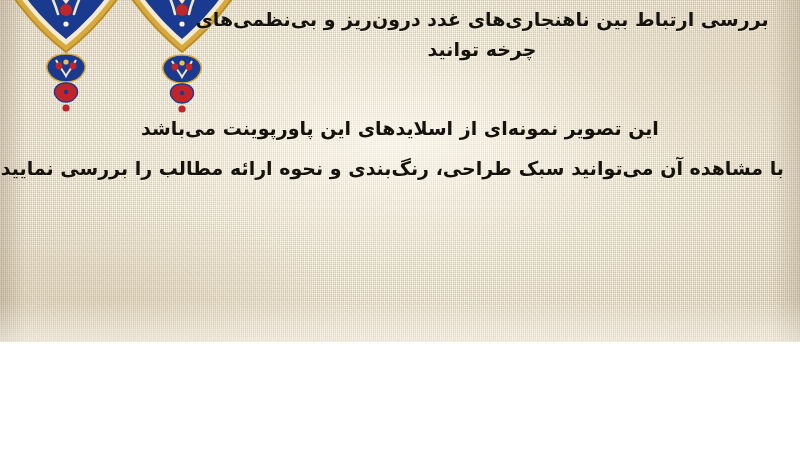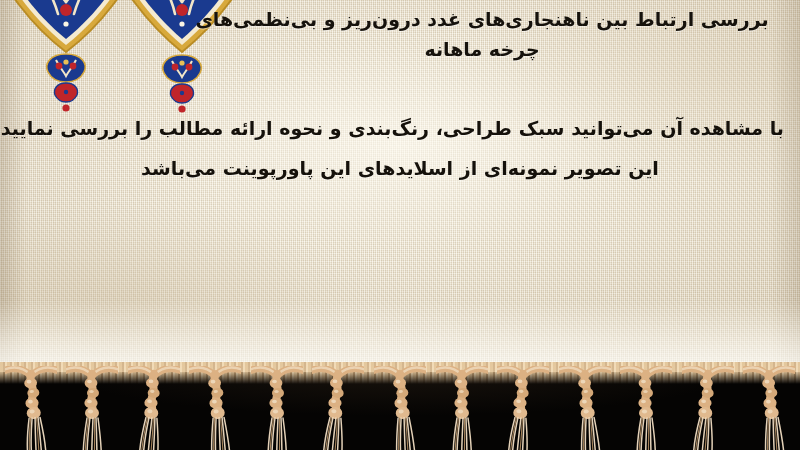--- a/index.html
+++ b/index.html
@@ -4,21 +4,21 @@
 <title>Slide</title>
 <style>
   html,body{margin:0;padding:0;}
   body{
     width:800px;height:450px;overflow:hidden;
     font-family:"DejaVu Sans","Liberation Sans",sans-serif;
   }
 
   
   #slide{
-    position:relative;width:800px;height:450px;overflow:hidden;
+    position:relative;width:800px;height:342px;overflow:hidden;
     background:#0f766e;
   }
 
   
   .canvas-field{
     position:absolute;left:0;top:0;width:800px;height:382px;
     background-color:#e5dac4;
     background-image:
       
       radial-gradient(ellipse 70% 60% at 50% 38%, rgba(255,252,243,.75) 0%, rgba(255,250,238,.25) 45%, rgba(196,178,148,.20) 100%),
@@ -247,26 +247,26 @@
       <g transform="translate(70,145)">
         <path d="M0,-5 C-9,-5 -13,1 -11,7 C-8,13 -3,14 0,14 C3,14 8,13 11,7 C13,1 9,-5 0,-5 Z" fill="#c0252a" stroke="#1a3a8f" stroke-width="1.4"></path>
         <circle cx="0" cy="4" r="2.2" fill="#1a3a8f"></circle>
         <circle cx="0" cy="20" r="3.6" fill="#c0252a"></circle>
       </g>
     </svg>
   </div>
 
   <div class="title-block">
     <div class="title-line">بررسی ارتباط بین ناهنجاری‌های غدد درون‌ریز و بی‌نظمی‌های</div>
-    <div class="title-line">چرخه ماهانه</div>
+    <div class="title-line">چرخه توانید</div>
   </div>
 
   <div class="body-block">
+    <div class="body-line">این تصویر نمونه‌ای از اسلایدهای این پاورپوینت می‌باشد</div>
     <div class="body-line">با مشاهده آن می‌توانید سبک طراحی، رنگ‌بندی و نحوه ارائه مطالب را بررسی نمایید</div>
-    <div class="body-line">این تصویر نمونه‌ای از اسلایدهای این پاورپوینت می‌باشد</div>
   </div>
 
   <div class="fringe-band"></div>
   <div class="fringe-edge"></div>
   <div id="tassel-row">
       <div class="tassel" style="left: 4.76923px;"><svg width="52" height="84" viewBox="0 0 52 84" aria-hidden="true">
           <path d="M-4,6 C8,0 18,2 26,10 C34,2 44,0 56,6" fill="none" stroke="#dcb183" stroke-width="7" stroke-linecap="round"></path>
           <path d="M-4,5 C8,-1 18,1 26,9 C34,1 44,-1 56,5" fill="none" stroke="#f0ddc2" stroke-width="2.4" stroke-linecap="round" opacity=".75"></path>
           <g transform="translate(26,8) rotate(-4)">
             <path d="M0,0 C-3,8 3,14 0,22 C-3,30 3,34 0,40" fill="none" stroke="#dcb183" stroke-width="8" stroke-linecap="round"></path>

